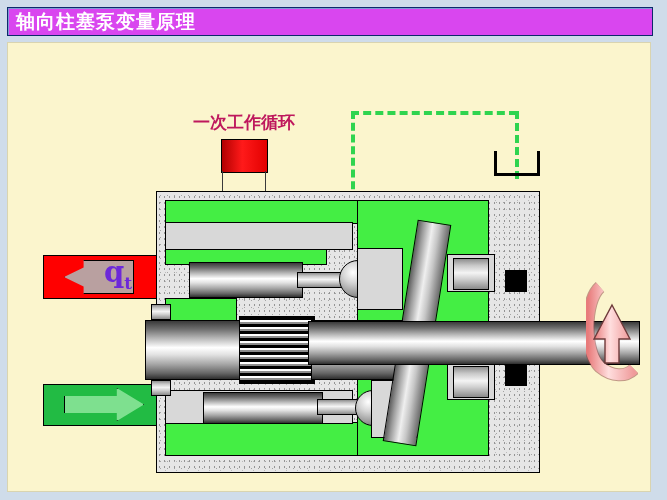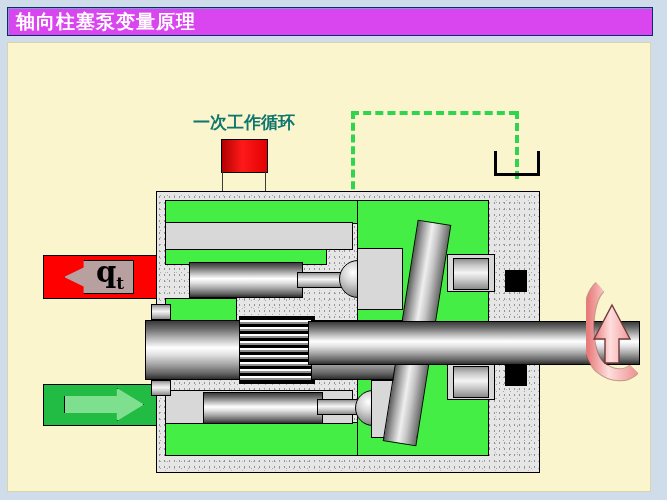--- a/index.html
+++ b/index.html
@@ -29,21 +29,21 @@
   .panel{
     position:absolute;left:7px;top:42px;width:642px;height:448px;
     background:#fbf5cd;
     border:1px solid #d9d4b0;
   }
 
   
   .abs{position:absolute;}
   .lbl{
     font-family:"DejaVu Serif","Liberation Serif",serif;
-    font-weight:700;color:#0f766e;white-space:nowrap;
+    font-weight:700;color:#be185d;white-space:nowrap;
   }
 
   
   .cycle-label{left:185px;top:68px;font-size:17px;}
   .cycle-box{
     left:213px;top:96px;width:45px;height:32px;
     background:linear-gradient(to right,#b10000 0%,#ff1a1a 45%,#e20000 100%);
     border:1px solid #000;
   }
   .tick-line{width:1px;background:#3a3a3a;}
@@ -56,21 +56,21 @@
     left:35px;top:212px;width:155px;height:42px;
     background:#ff0000;border:1px solid #000;
   }
   .red-arrow{
     left:56px;top:217px;width:68px;height:32px;
     background:#b9a0a0;
     border:1px solid #000;
     clip-path:polygon(28% 0,100% 0,100% 100%,28% 100%,28% 78%,0 50%,28% 22%);
   }
   .qt{
-    left:88px;top:212px;font-size:29px;color:#000000;
+    left:96px;top:212px;font-size:29px;color:#6d28d9;
     font-family:"DejaVu Serif","Liberation Serif",serif;font-weight:700;
   }
   .qt sub{font-size:17px;}
 
   
   .green-band{
     left:35px;top:341px;width:155px;height:40px;
     background:#22bb44;border:1px solid #000;
   }
   .green-arrow{

